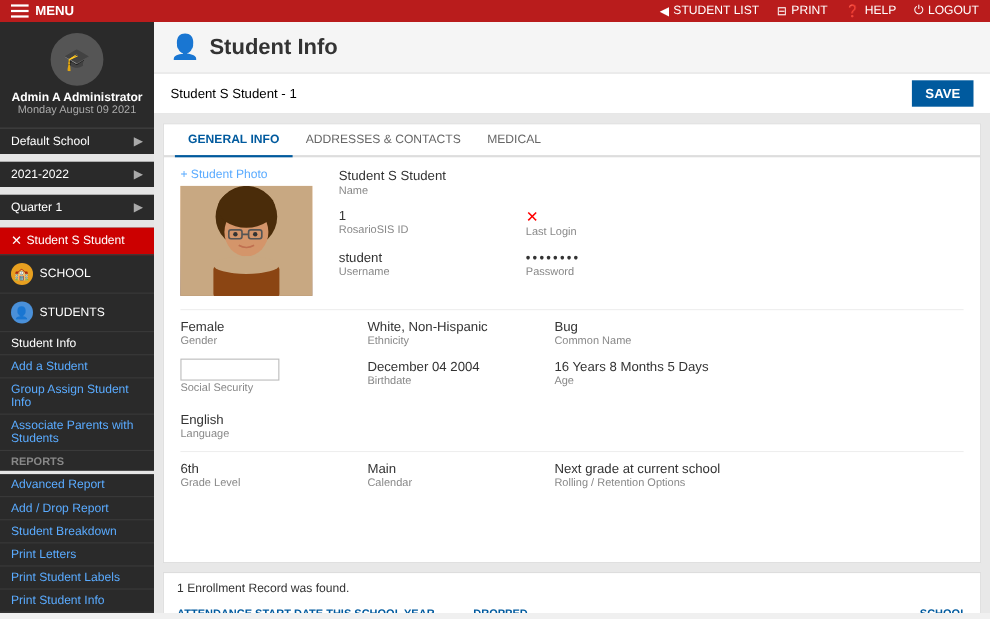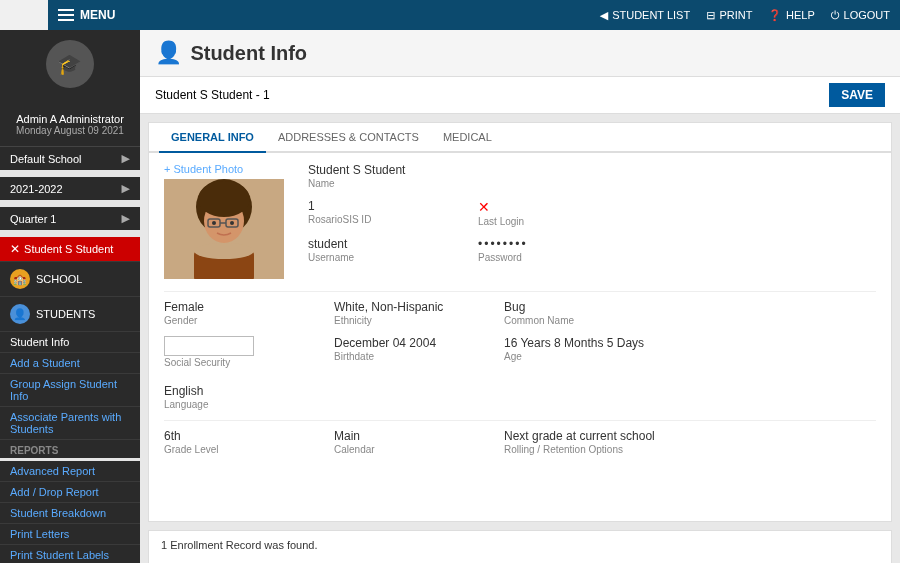--- a/index.html
+++ b/index.html
@@ -1,27 +1,26 @@
 <!DOCTYPE html>
 <html><head>
   <meta charset="utf-8">
   <style>
     * { box-sizing: border-box; margin: 0; padding: 0; }
     body { font-family: Arial, sans-serif; font-size: 12px; background: #f0f0f0; width: 900px; height: 563px; overflow: hidden; }
 
     
     .top-bar {
-      background: #0c4a6e;
+      background: #b91c1c;
       color: white;
-      height: 30px;
+      height: 20px;
       display: flex;
       align-items: center;
       justify-content: space-between;
       padding: 0 10px;
-      margin-left: 48px;
     }
     .top-bar-left { display: flex; align-items: center; gap: 6px; font-size: 12px; font-weight: bold; }
     .top-bar-right { display: flex; align-items: center; gap: 16px; font-size: 11px; }
     .top-bar-right span { display: flex; align-items: center; gap: 4px; cursor: pointer; }
 
     
     .layout { display: flex; height: calc(563px - 26px); }
 
     
     .sidebar {
@@ -43,21 +42,21 @@
       width: 48px;
       height: 48px;
       background: #555;
       border-radius: 50%;
       display: flex;
       align-items: center;
       justify-content: center;
       font-size: 20px;
       margin-bottom: 5px;
     }
-    .sidebar-profile .name { font-size: 11px; font-weight: normal; text-align: center; margin-top: 20px; }
+    .sidebar-profile .name { font-size: 11px; font-weight: bold; text-align: center; }
     .sidebar-profile .date { font-size: 10px; color: #aaa; text-align: center; }
 
     .sidebar-item {
       display: flex;
       align-items: center;
       justify-content: space-between;
       padding: 5px 10px;
       border-bottom: 7px solid #e5e5e5;
       cursor: pointer;
     }

